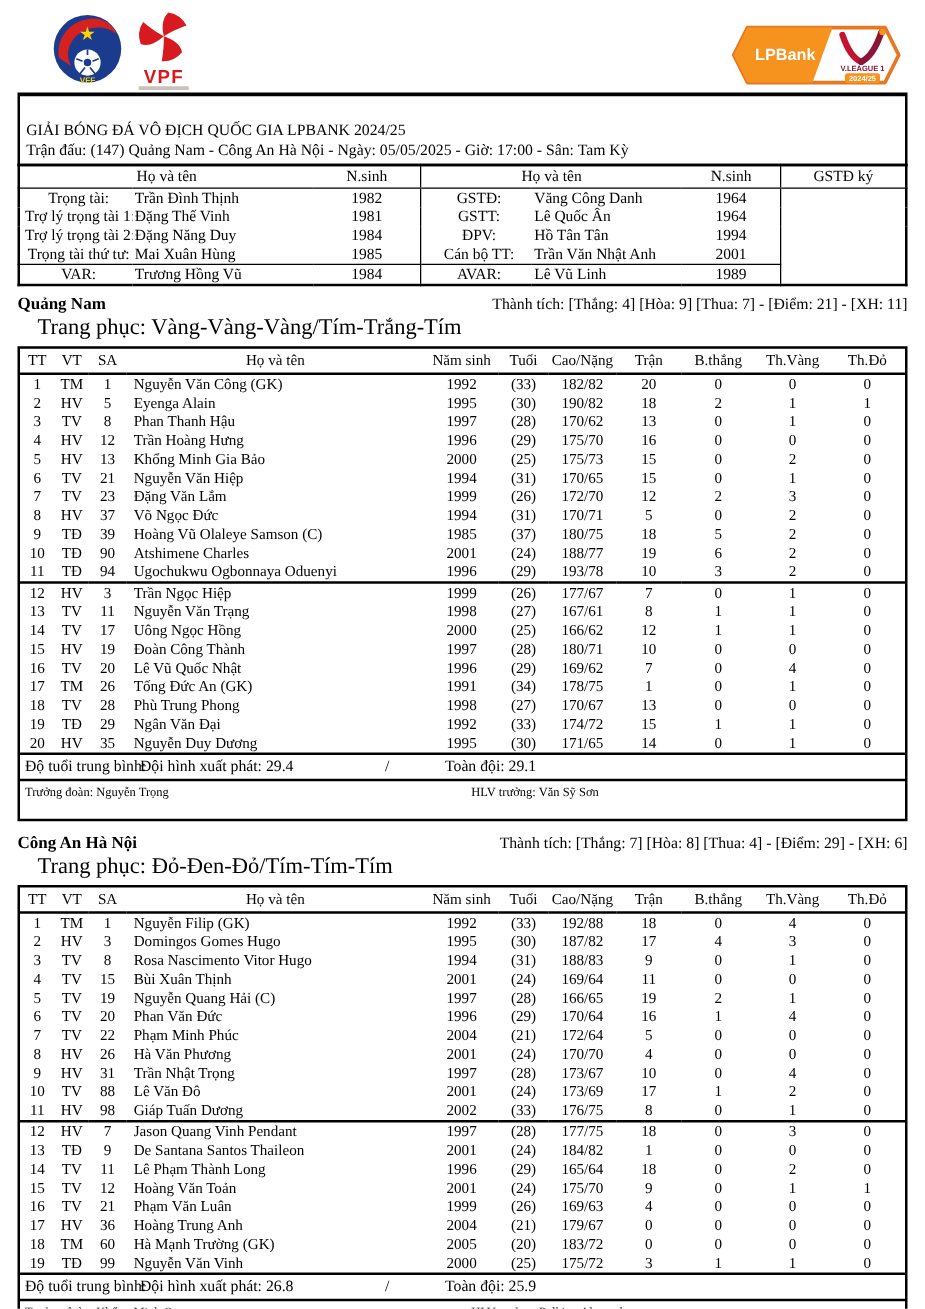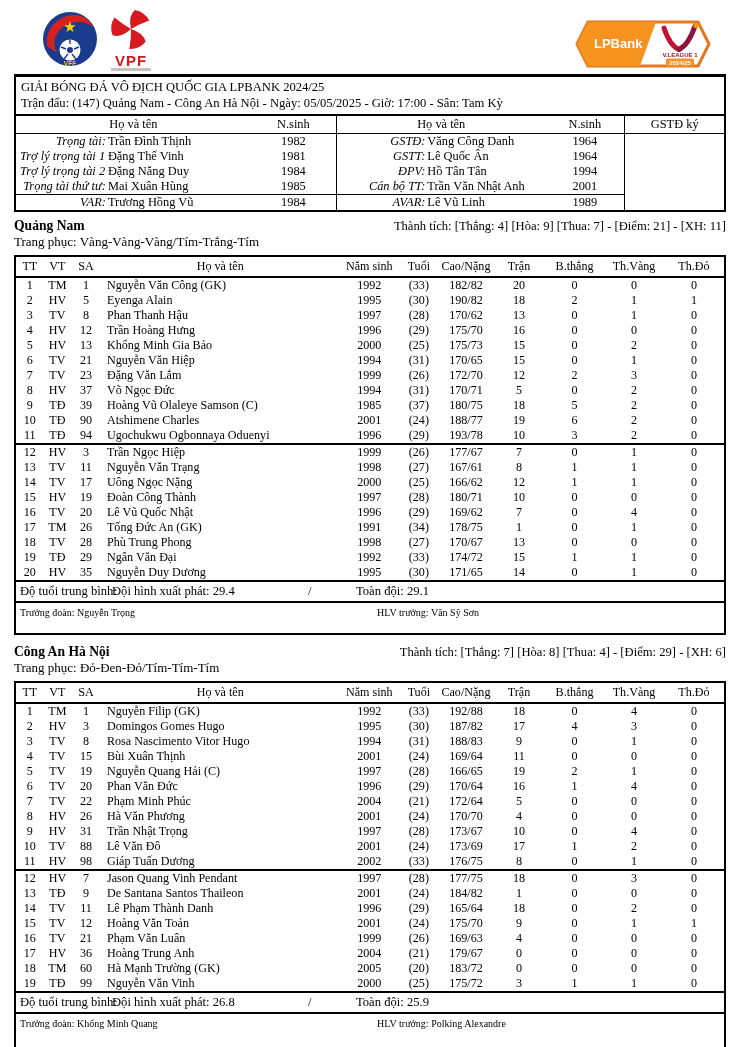--- a/index.html
+++ b/index.html
@@ -11,43 +11,43 @@
   .page { padding:8px 14px 0 14px; }
 
   
   .header { position:relative; height:66px; }
   .vff-wrap { position:absolute; left:28px; top:2px; }
   .vpf-wrap { position:absolute; left:94px; top:0; width:46px; text-align:center; }
   .vpf-text { color:#d71920; font-weight:bold; font-size:15px; line-height:13px;
               font-family:"Liberation Sans","DejaVu Sans",sans-serif; letter-spacing:1px; }
   .vpf-tagline { height:3px; width:40px; margin:1px auto 0; background:#c9c2bb; }
   .title { text-align:center; font-size:23px; letter-spacing:0.4px; padding-top:27px; white-space:nowrap; }
-  .lpb-wrap { position:absolute; right:14px; top:12px; }
+  .lpb-wrap { position:absolute; right:4px; top:12px; }
 
   
-  .info-box { border:2px solid #000; border-top-width:3px; padding:3px 5px 3px; }
+  .info-box { border:2px solid #000; border-top-width:3px; padding:20px 5px 3px; }
   .info-line { font-size:12.6px; line-height:15.5px; white-space:nowrap; }
 
   
   table { border-collapse:collapse; }
   .officials { width:100%; table-layout:fixed; border:2px solid #000; margin-top:-2px; font-size:12.4px; }
   .officials th { font-weight:normal; border-bottom:1px solid #000; height:17px; padding:0; }
   .officials td { height:15px; line-height:15px; padding:0; white-space:nowrap; overflow:hidden; }
-  .officials td.lbl { text-align:right; padding-left:4px;font-style:italic; }
+  .officials td.lbl { text-align:center; padding-left:4px; }
   .officials td.nm  { text-align:left; padding-left:2px; }
   .officials td.yr  { text-align:center; }
   .officials .bl { border-left:1px solid #000; }
   .officials .var-row td { border-top:1px solid #000; }
   .officials td.gstd { border-left:1px solid #000; }
 
   
   .team-head { display:flex; justify-content:space-between; align-items:baseline; margin-top:6px; }
   .team-name { font-weight:bold; font-size:13.6px; }
   .team-record { font-size:12.6px; }
-  .team-kit { font-size:13px; margin:0 0 5px 0; }
+  .team-kit { font-size:18px; margin:0 0 5px 16px; }
 
   .tblock { border:2px solid #000; }
   .players { width:100%; table-layout:fixed; font-size:12.1px; }
   .players th { font-weight:normal; border-bottom:2px solid #000; height:19px; padding:0; white-space:nowrap; }
   .players td { height:15px; line-height:15px; padding:0; text-align:center; white-space:nowrap; overflow:hidden; }
   .players td:nth-child(4) { text-align:left; padding-left:6px; }
   .players tbody.subs > tr:first-child > td { border-top:2px solid #000; }
 
   .avg-row { border-top:2px solid #000; font-size:12.6px; padding:2px 4px; display:flex; white-space:nowrap; }
   .avg-row .a-lab { width:92px; }
@@ -380,21 +380,21 @@
               <td>167/61</td>
               <td>8</td>
               <td>1</td>
               <td>1</td>
               <td>0</td>
             </tr>
             <tr>
               <td>14</td>
               <td>TV</td>
               <td>17</td>
-              <td>Uông Ngọc Nặng</td>
+              <td>Uông Ngọc Hồng</td>
               <td>2000</td>
               <td>(25)</td>
               <td>166/62</td>
               <td>12</td>
               <td>1</td>
               <td>1</td>
               <td>0</td>
             </tr>
             <tr>
               <td>15</td>
@@ -695,21 +695,21 @@
               <td>184/82</td>
               <td>1</td>
               <td>0</td>
               <td>0</td>
               <td>0</td>
             </tr>
             <tr>
               <td>14</td>
               <td>TV</td>
               <td>11</td>
-              <td>Lê Phạm Thành Danh</td>
+              <td>Lê Phạm Thành Long</td>
               <td>1996</td>
               <td>(29)</td>
               <td>165/64</td>
               <td>18</td>
               <td>0</td>
               <td>2</td>
               <td>0</td>
             </tr>
             <tr>
               <td>15</td>

